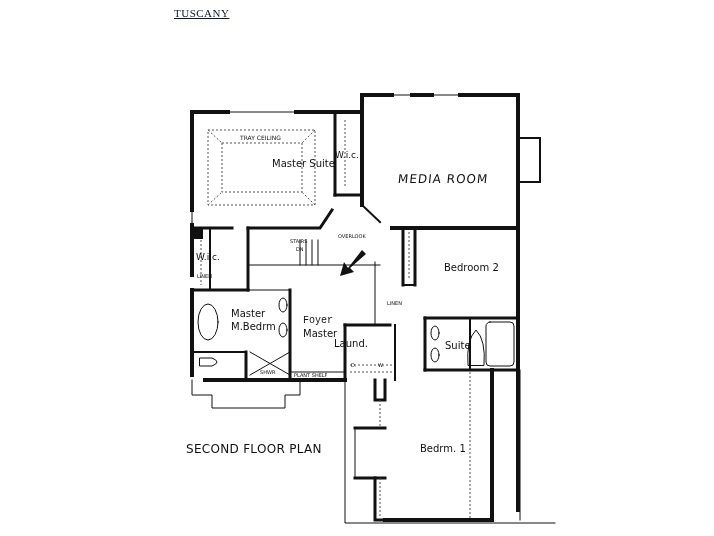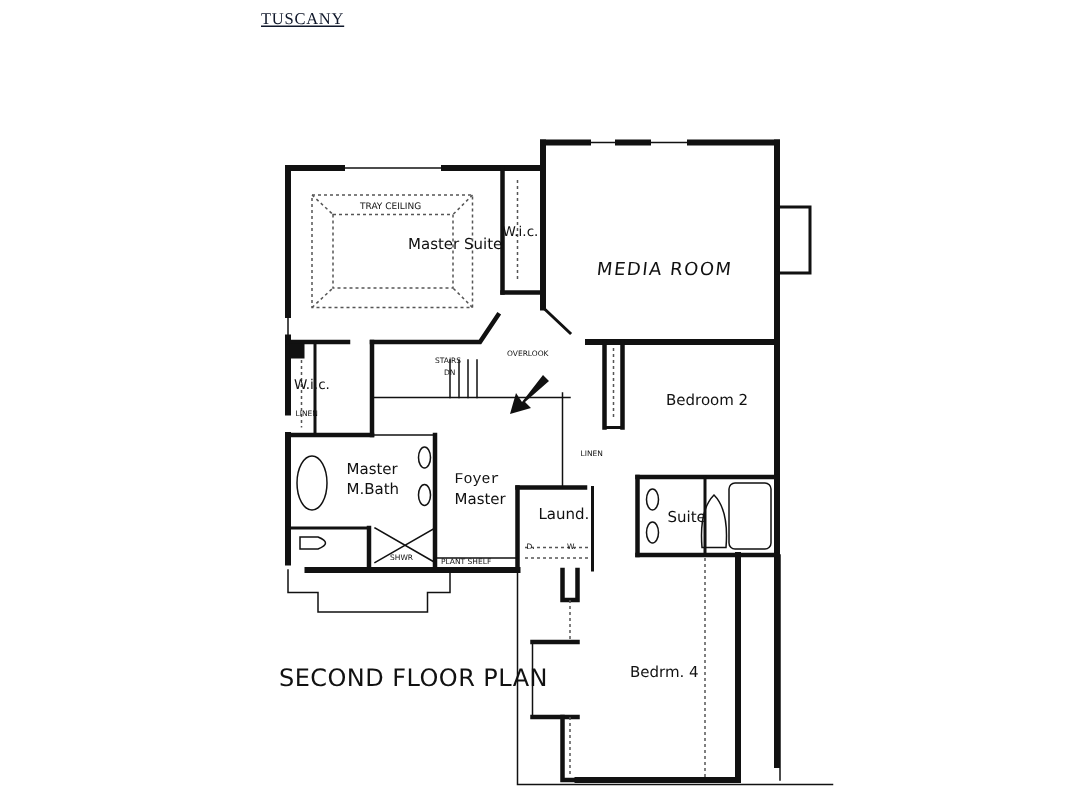--- a/index.html
+++ b/index.html
@@ -7,21 +7,21 @@
     .title {
       position: absolute; left: 174px; top: 7px;
       font-family: "Liberation Serif", serif; font-size: 11px; color: #0f172a;
       text-decoration: underline; letter-spacing: 0.5px;
     }
     svg.plan { position: absolute; left: 0; top: 0; }
     .lbl { position: absolute; color: #111; white-space: nowrap; font-family: "DejaVu Sans", sans-serif; }
     .sm { font-size: 6px; }
     .md { font-size: 10px; }
     .hand { font-family: "DejaVu Sans", sans-serif; font-size: 12px; letter-spacing: 1px; transform: skewX(-6deg); }
-    .plan-title { font-size: 16px; letter-spacing: 0.3px; text-align: center; }
+    .plan-title { font-size: 12px; letter-spacing: 0.3px; text-align: center; }
   </style>
 </head>
 <body>
 
 <div class="title">TUSCANY</div>
 
 <svg class="plan" width="714" height="536" viewBox="0 0 714 536">
   <g stroke="#111" fill="none" stroke-linecap="square">
 
     <path d="M192 112 L228 112" stroke-width="4"></path>
@@ -120,25 +120,25 @@
 <div class="lbl sm" style="left:240px;top:134px;">TRAY CEILING</div>
 <div class="lbl md" style="left:230px;top:158px;margin-left:42px;">Master Suite</div>
 <div class="lbl md" style="left:335px;top:150px;font-size:9px;">W.i.c.</div>
 <div class="lbl hand" style="left:398px;top:172px;">MEDIA ROOM</div>
 <div class="lbl md" style="left:196px;top:252px;font-size:9px;">W.i.c.</div>
 <div class="lbl sm" style="left:197px;top:273px;font-size:5px;">LINEN</div>
 <div class="lbl sm" style="left:290px;top:238px;font-size:5px;">STAIRS</div>
 <div class="lbl sm" style="left:296px;top:246px;font-size:5px;">DN</div>
 <div class="lbl sm" style="left:338px;top:233px;font-size:5px;">OVERLOOK</div>
 <div class="lbl md" style="left:231px;top:308px;">Master</div>
-<div class="lbl md" style="left:231px;top:321px;">M.Bath</div>
+<div class="lbl md" style="left:231px;top:321px;">M.Bedrm</div>
 <div class="lbl md" style="left:303px;top:315px;font-family:Liberation Mono, monospace;">Foyer</div>
 <div class="lbl md" style="left:303px;top:328px;">Master</div>
 <div class="lbl md" style="left:444px;top:262px;">Bedroom 2</div>
 <div class="lbl sm" style="left:387px;top:300px;font-size:5px;">LINEN</div>
-<div class="lbl md" style="left:359px;top:338px;">Laund.</div>
+<div class="lbl md" style="left:334px;top:338px;">Laund.</div>
 <div class="lbl sm" style="left:351px;top:362px;font-size:5px;">D.</div>
 <div class="lbl sm" style="left:378px;top:362px;font-size:5px;">W.</div>
 <div class="lbl md" style="left:445px;top:340px;">Suite</div>
 <div class="lbl sm" style="left:260px;top:369px;font-size:5px;">SHWR</div>
 <div class="lbl sm" style="left:294px;top:372px;font-size:5px;">PLANT SHELF</div>
-<div class="lbl md" style="left:420px;top:443px;">Bedrm. 4</div>
+<div class="lbl md" style="left:420px;top:443px;">Bedrm. 1</div>
 <div class="lbl plan-title" style="left:186px;top:442px;">SECOND FLOOR PLAN</div>
 
 </body></html>

